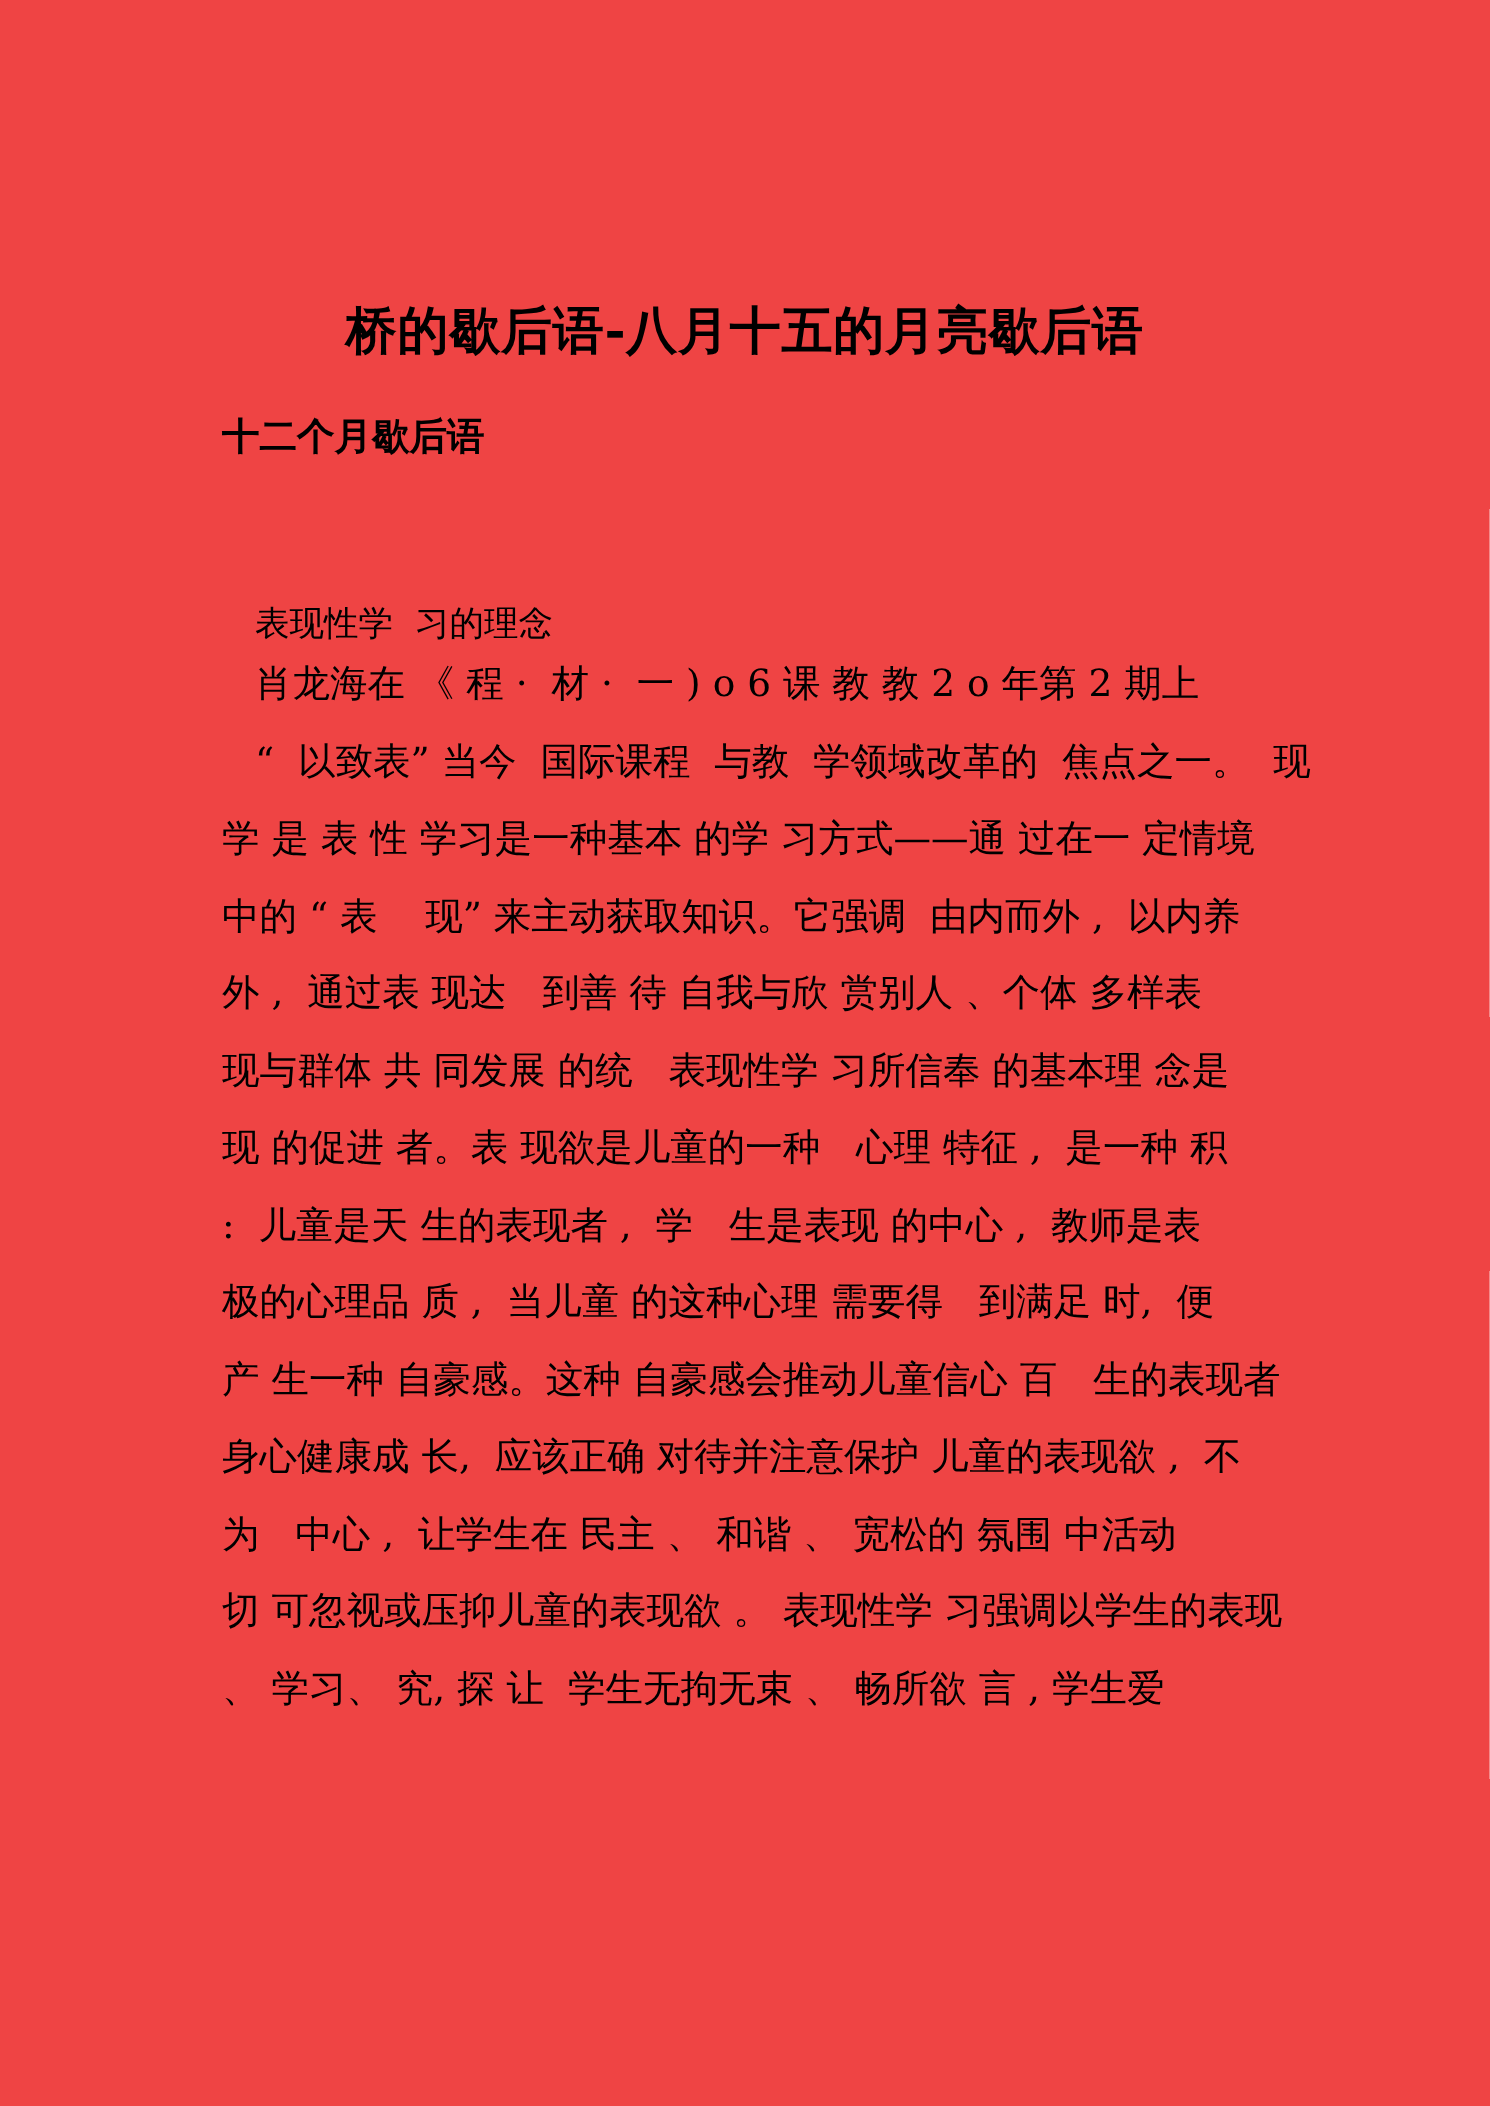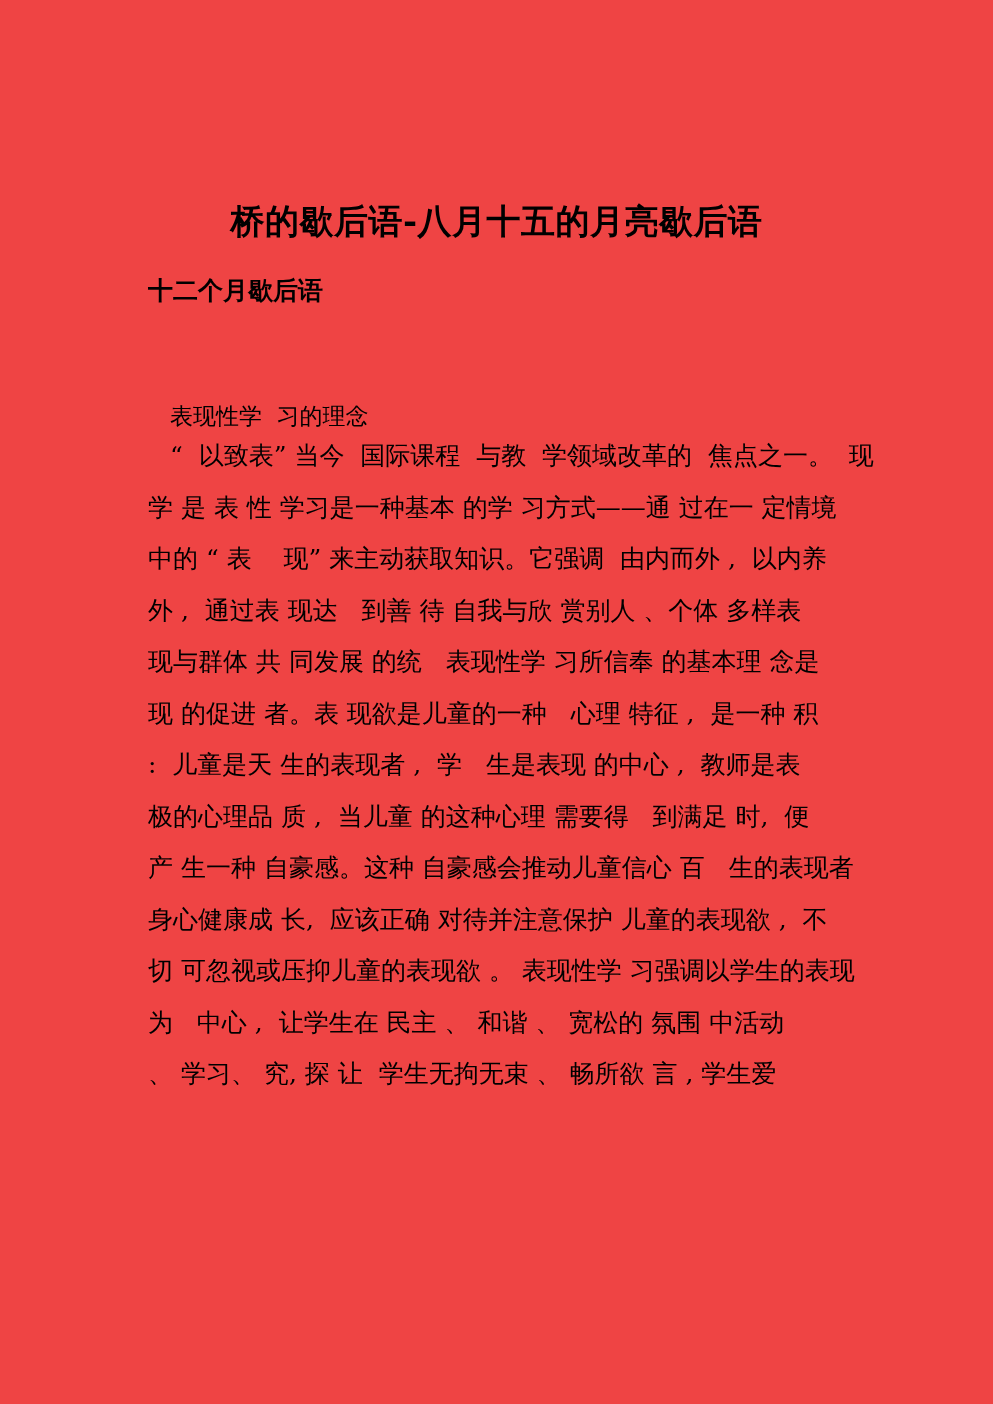--- a/index.html
+++ b/index.html
@@ -86,28 +86,29 @@
 
 <div class="page">
 
   <h1 class="doc-title">桥的歇后语-八月十五的月亮歇后语</h1>
 
   <div class="doc-subtitle">十二个月歇后语</div>
 
   <div class="section-heading">表现性学  习的理念</div>
 
   <div class="body-block">
+      <div class="body-line indent">肖龙海在 《 程 ·  材 ·  一 ) o 6 课 教 教 2 o 年第 2 期上</div>
       <div class="body-line indent">“  以致表” 当今  国际课程  与教  学领域改革的  焦点之一。  现</div>
       <div class="body-line">学 是 表 性 学习是一种基本 的学 习方式——通 过在一 定情境</div>
       <div class="body-line">中的 “ 表    现” 来主动获取知识。它强调  由内而外 ,  以内养</div>
       <div class="body-line">外 ,  通过表 现达   到善 待 自我与欣 赏别人 、个体 多样表</div>
       <div class="body-line">现与群体 共 同发展 的统   表现性学 习所信奉 的基本理 念是</div>
       <div class="body-line">现 的促进 者。表 现欲是儿童的一种   心理 特征 ,  是一种 积</div>
       <div class="body-line">:  儿童是天 生的表现者 ,  学   生是表现 的中心 ,  教师是表</div>
       <div class="body-line">极的心理品 质 ,  当儿童 的这种心理 需要得   到满足 时,  便</div>
       <div class="body-line">产 生一种 自豪感。这种 自豪感会推动儿童信心 百   生的表现者</div>
       <div class="body-line">身心健康成 长,  应该正确 对待并注意保护 儿童的表现欲 ,  不</div>
+      <div class="body-line">为   中心 ,  让学生在 民主 、 和谐 、 宽松的 氛围 中活动</div>
       <div class="body-line">切 可忽视或压抑儿童的表现欲 。 表现性学 习强调以学生的表现</div>
-      <div class="body-line">为   中心 ,  让学生在 民主 、 和谐 、 宽松的 氛围 中活动</div>
       <div class="body-line">、 学习、 究, 探 让  学生无拘无束 、 畅所欲 言 , 学生爱</div>
     </div>
 
 </div>
 
 </body></html>

